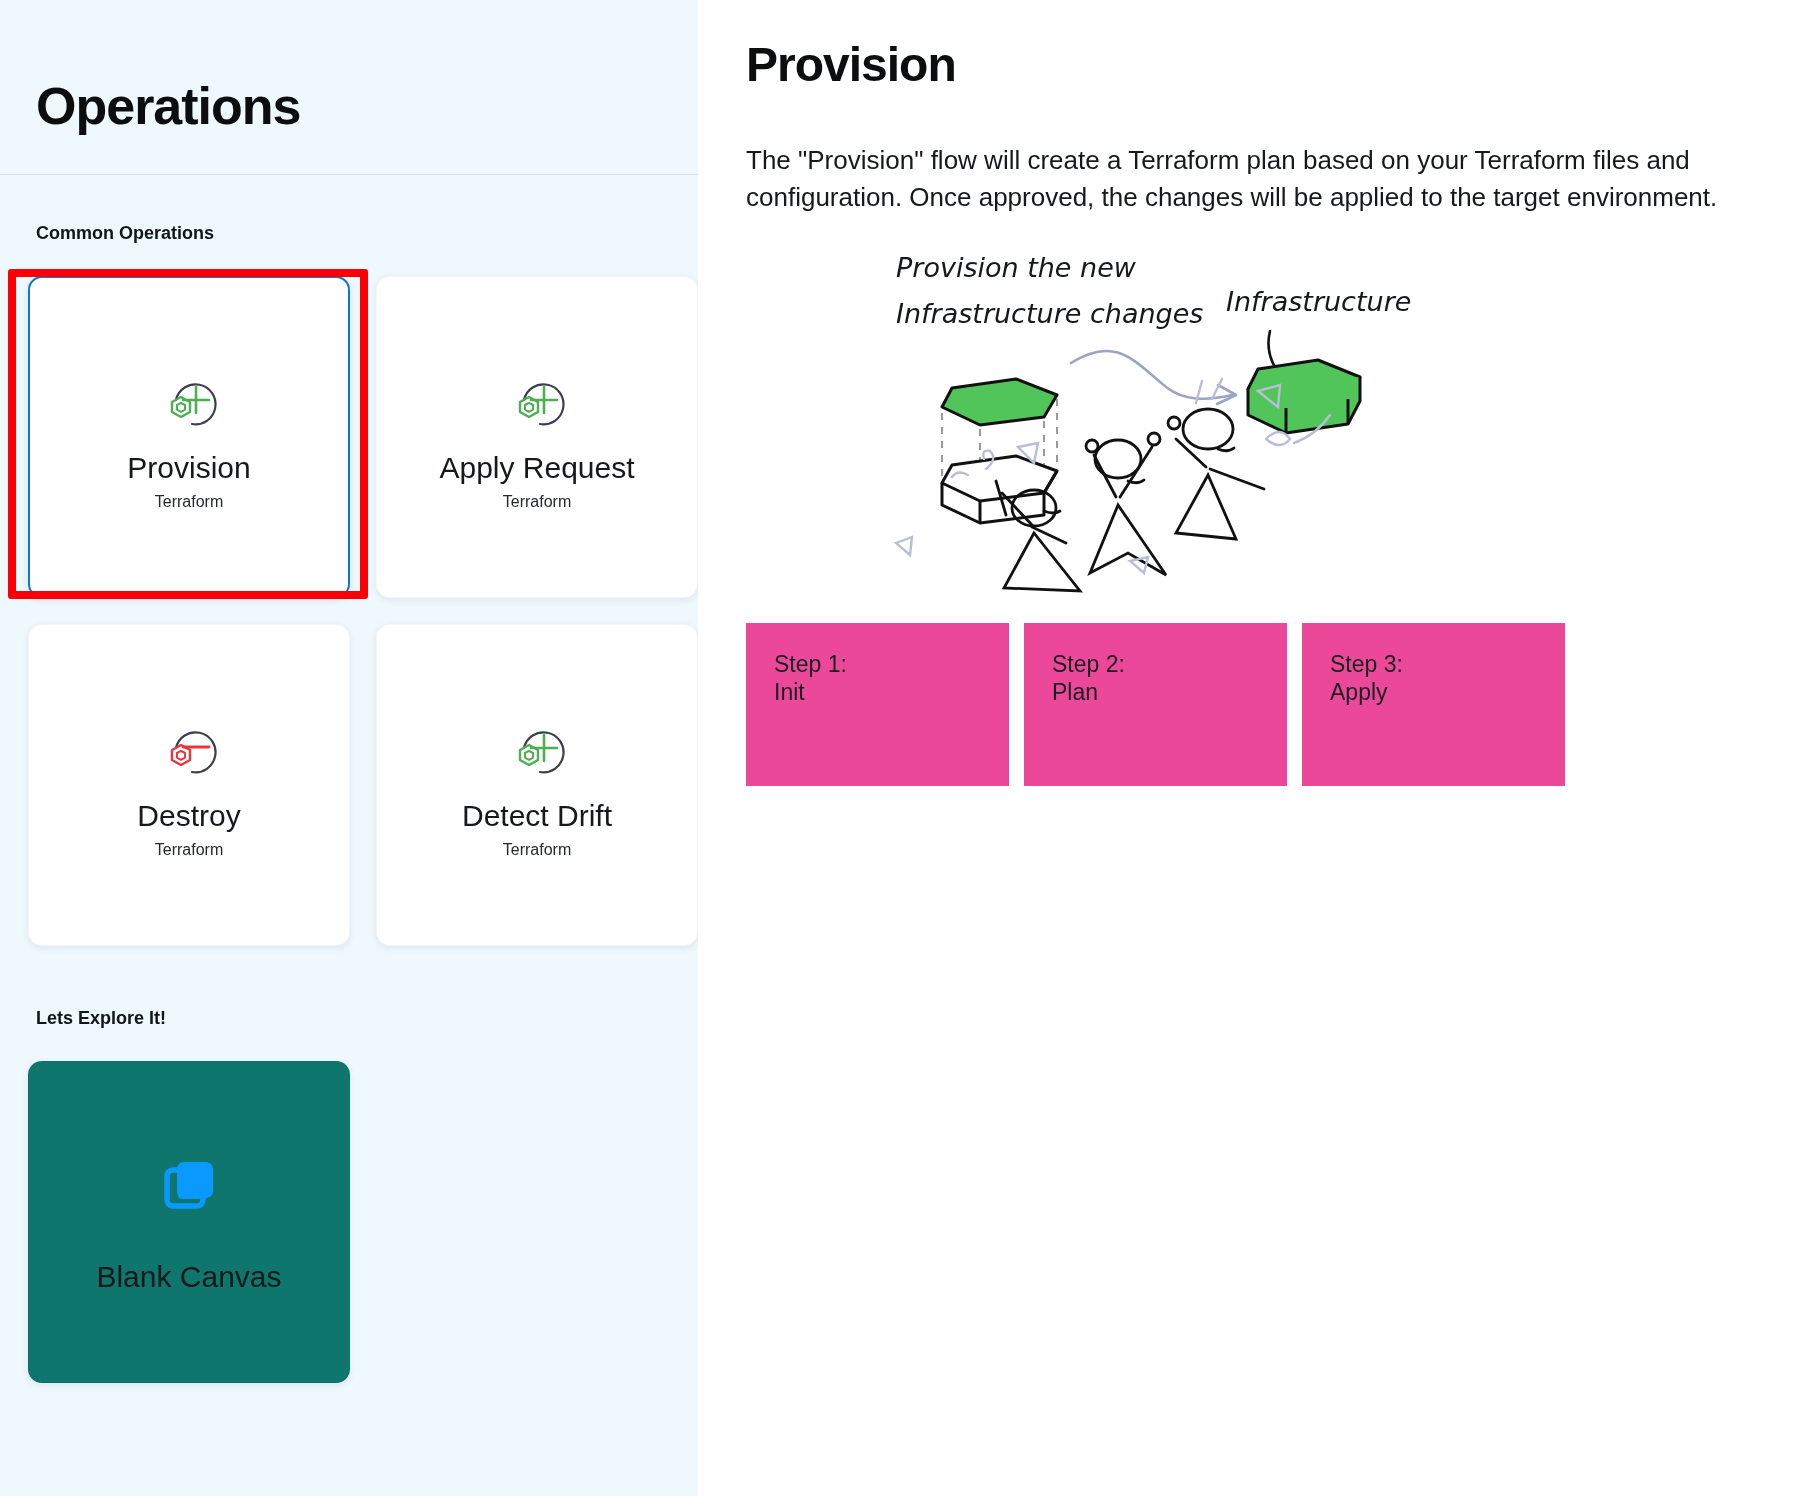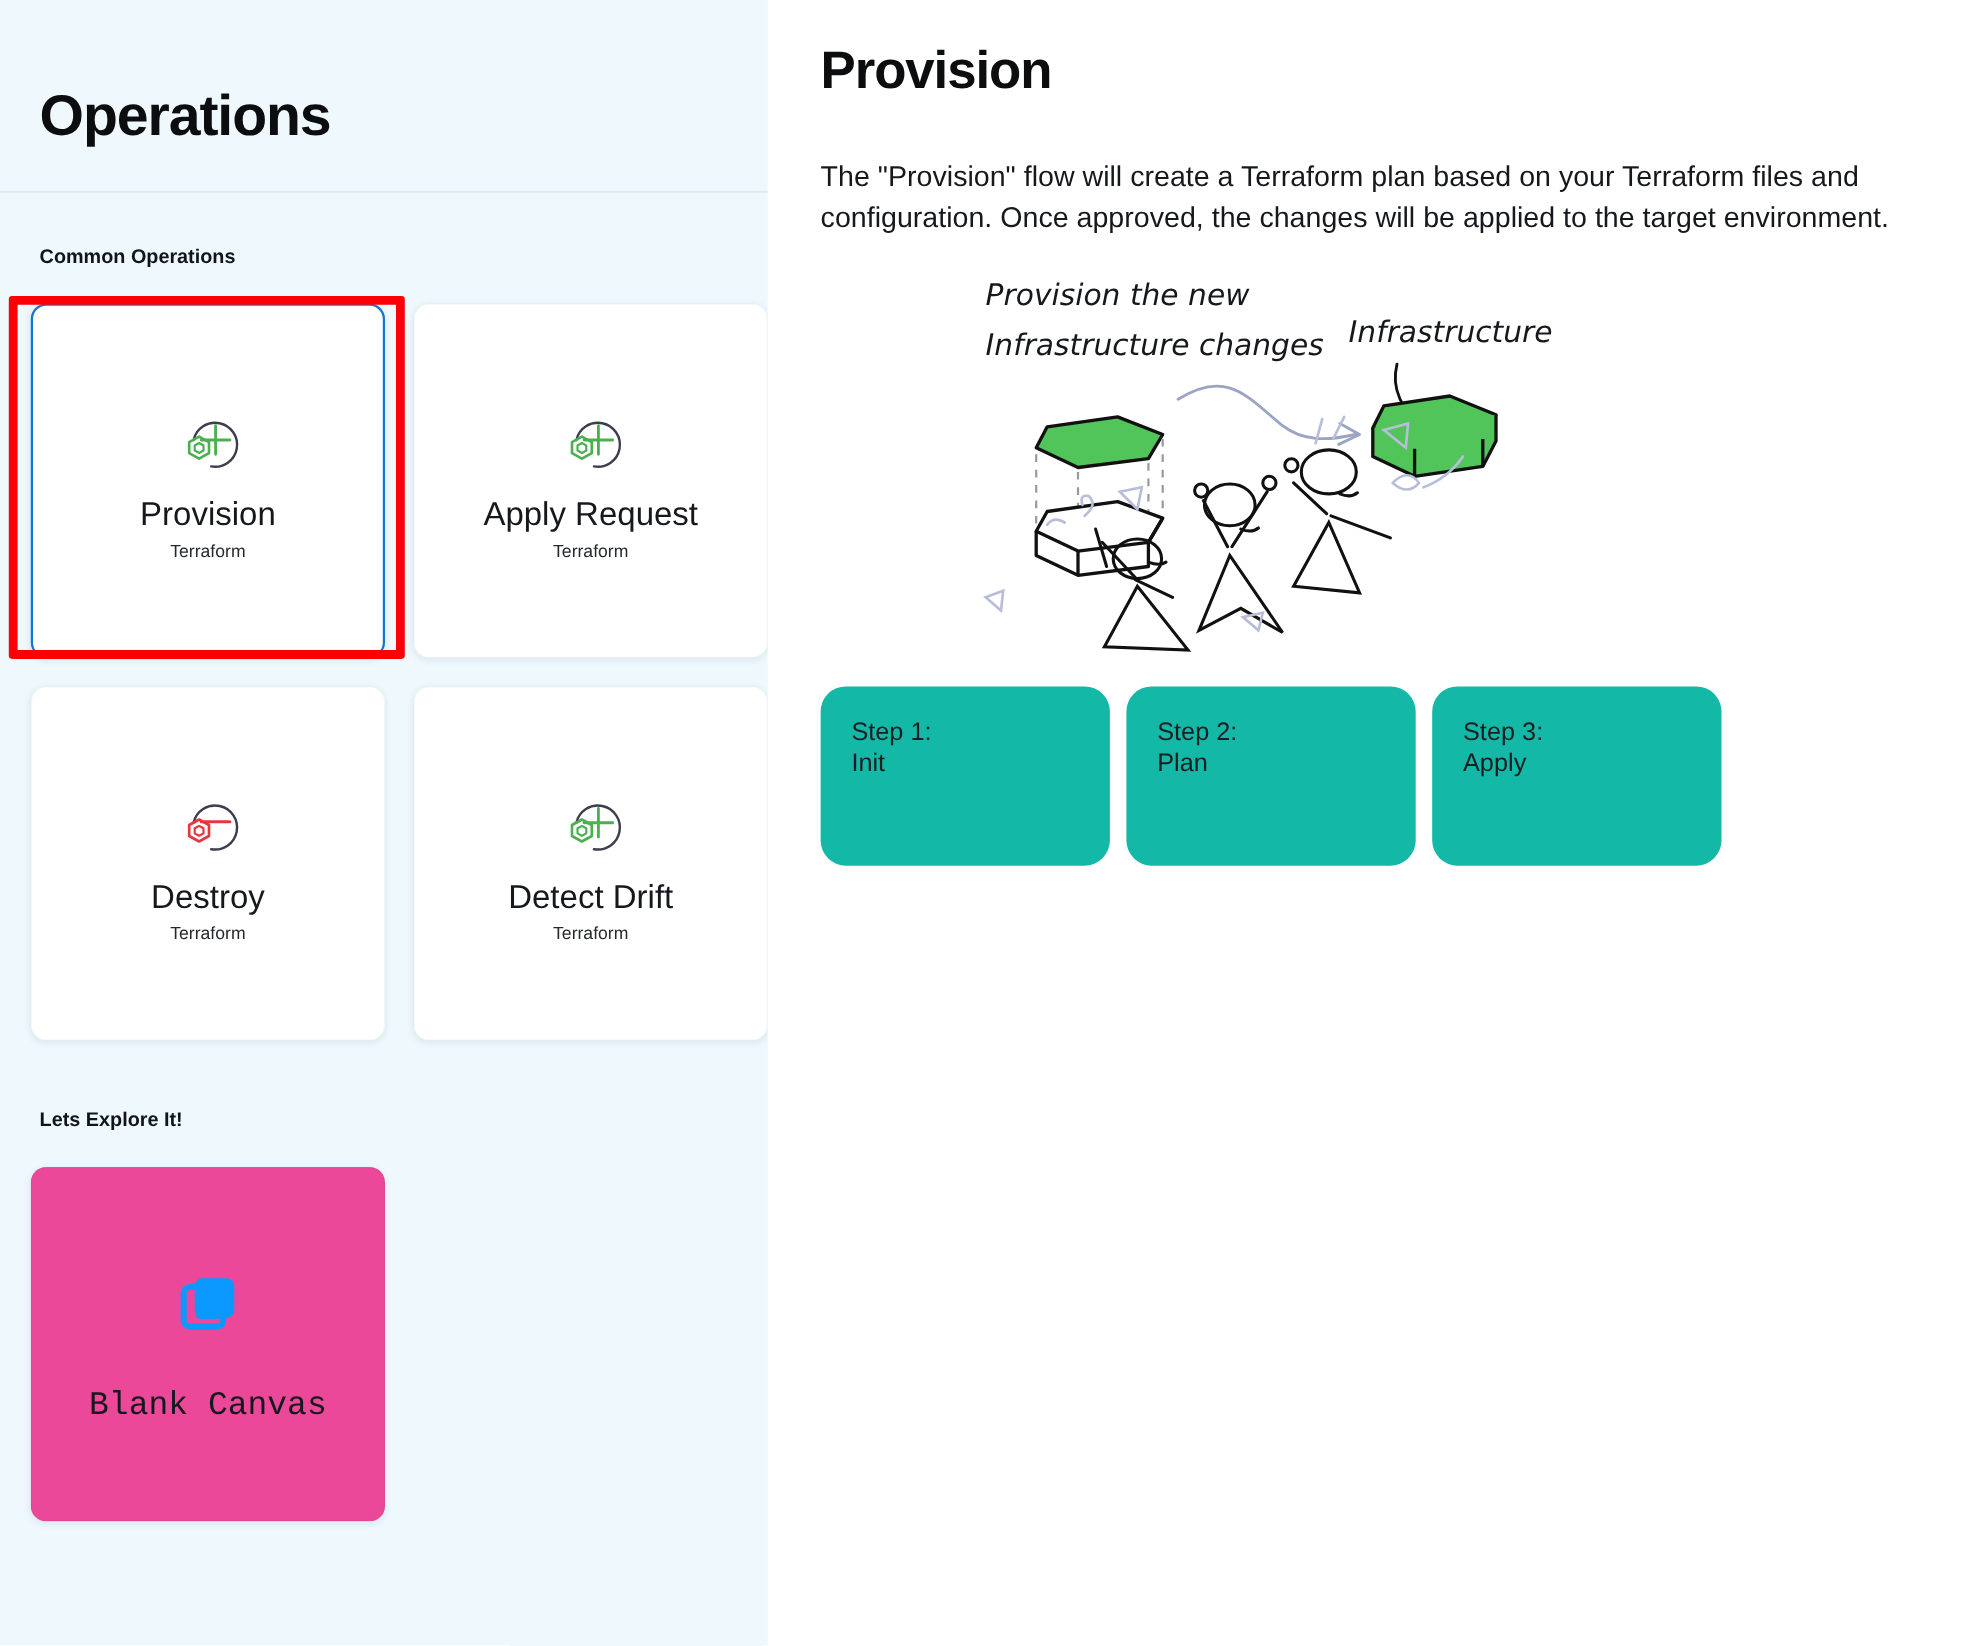--- a/index.html
+++ b/index.html
@@ -78,26 +78,26 @@
     border-radius: 3px;
     pointer-events: none;
     z-index: 5;
   }
 
   .explore-grid {
     padding: 32px 0 0 28px;
   }
   .canvas-card {
     width: 322px; height: 322px;
-    background: #ec4899;
+    background: #0f766e;
     border-radius: 14px;
     border: 1px solid rgba(0,0,0,0.04);
     box-shadow: 0 2px 7px rgba(30,60,90,0.09);
     display: flex; flex-direction: column;
-    align-items: center; justify-content: center; font-family: Liberation Mono, monospace;
+    align-items: center; justify-content: center;
   }
   .canvas-card .icon-wrap { margin-bottom: 34px; }
   .canvas-label { font-size: 30px; color: #15181c; }
 
   
   .main {
     flex: 1 1 auto;
     background: #ffffff;
     padding: 36px 60px 0 48px;
     position: relative;
@@ -116,23 +116,22 @@
 
   .sketch { margin-top: 28px; margin-left: 6px; text-align: center; }
 
   .steps {
     display: flex;
     gap: 15px;
     margin-top: 16px;
   }
   .step-box {
     width: 263px; height: 163px;
-    background: #14b8a6;
+    background: #ec4899;
     padding: 27px 0 0 28px;
-    border-radius: 23px;
   }
   .step-line {
     font-size: 23px; color: #1a1d21; line-height: 1.22;
   }
 
   .hw { font-family: "DejaVu Sans", sans-serif; }
 </style>
 </head>
 <body>
 

